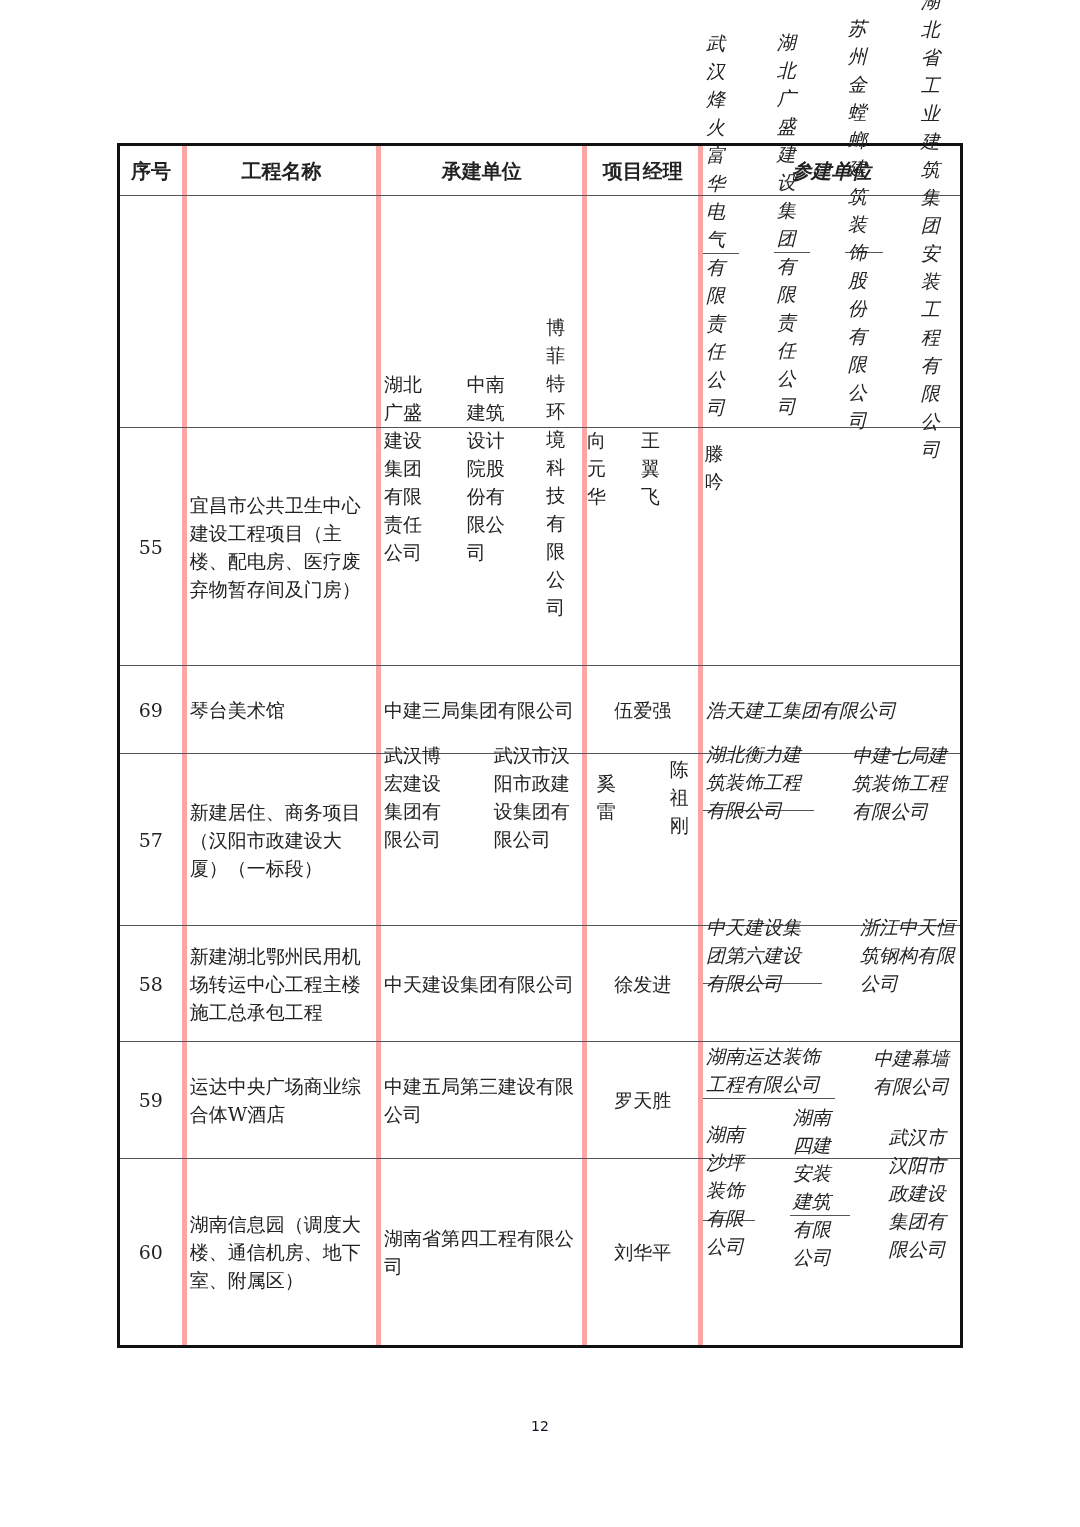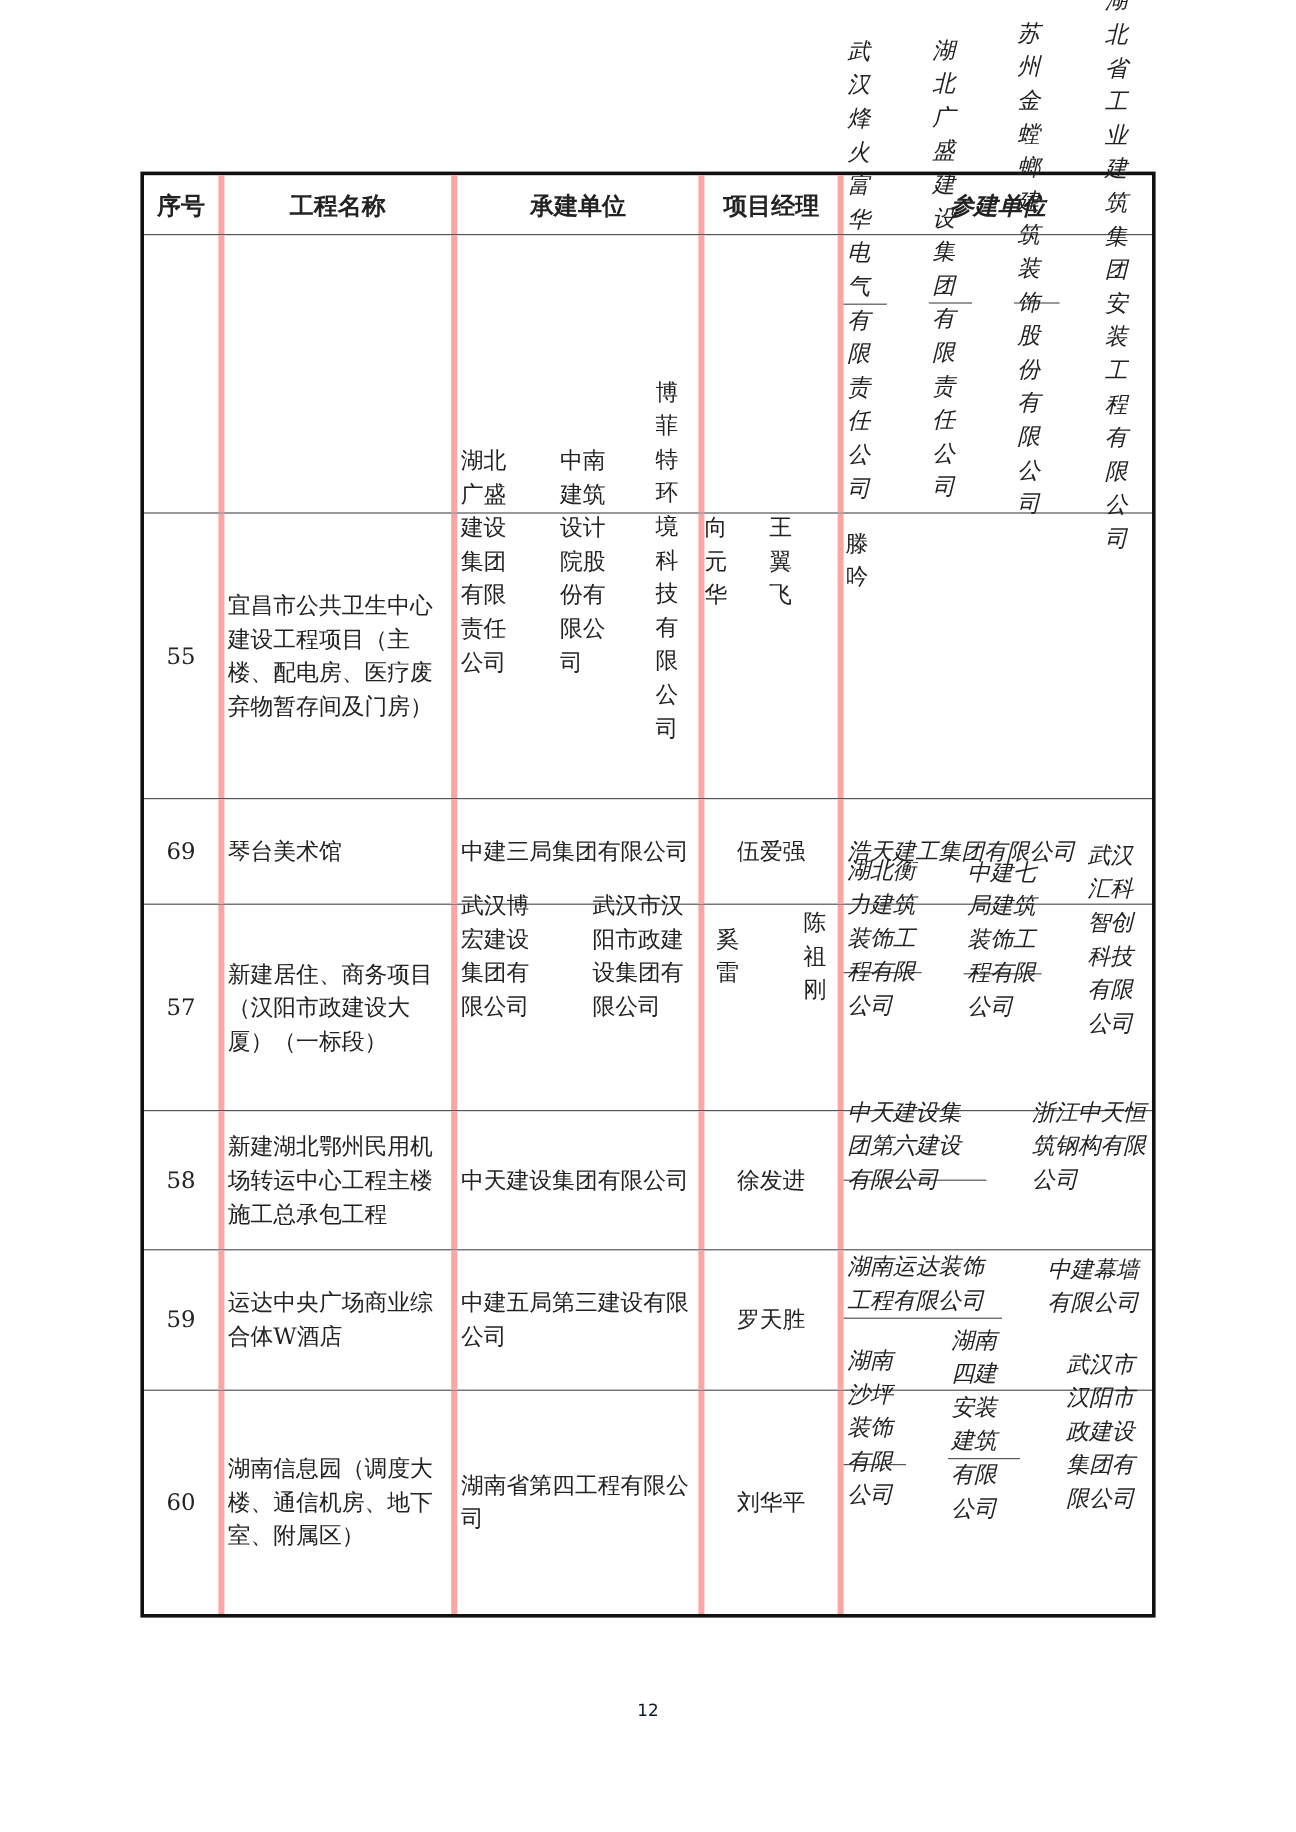--- a/index.html
+++ b/index.html
@@ -81,21 +81,20 @@
       <div class="subplain" style="height:86px">武汉博宏建设集团有限公司</div>
       <div class="subplain" style="height:86px">武汉市汉阳市政建设集团有限公司</div>
     </div>
     <div class="c w4 stack">
       <div class="mgr" style="height:86px">奚　雷</div>
       <div class="mgr" style="height:86px">陈祖刚</div>
     </div>
     <div class="c w5 stack">
       <div class="sub" style="height:57px">湖北衡力建筑装饰工程有限公司</div>
       <div class="sub" style="height:58px">中建七局建筑装饰工程有限公司</div>
-      <div class="sub" style="height:57px">武汉汇科智创科技有限公司</div>
     </div>
   </div>
 
   <div class="row" style="height:116px">
     <div class="c w1 mid ctr">58</div>
     <div class="c w2 mid pad">新建湖北鄂州民用机场转运中心工程主楼施工总承包工程</div>
     <div class="c w3 mid pad">中天建设集团有限公司</div>
     <div class="c w4 mgr">徐发进</div>
     <div class="c w5 stack">
       <div class="sub" style="height:58px">中天建设集团第六建设有限公司</div>

